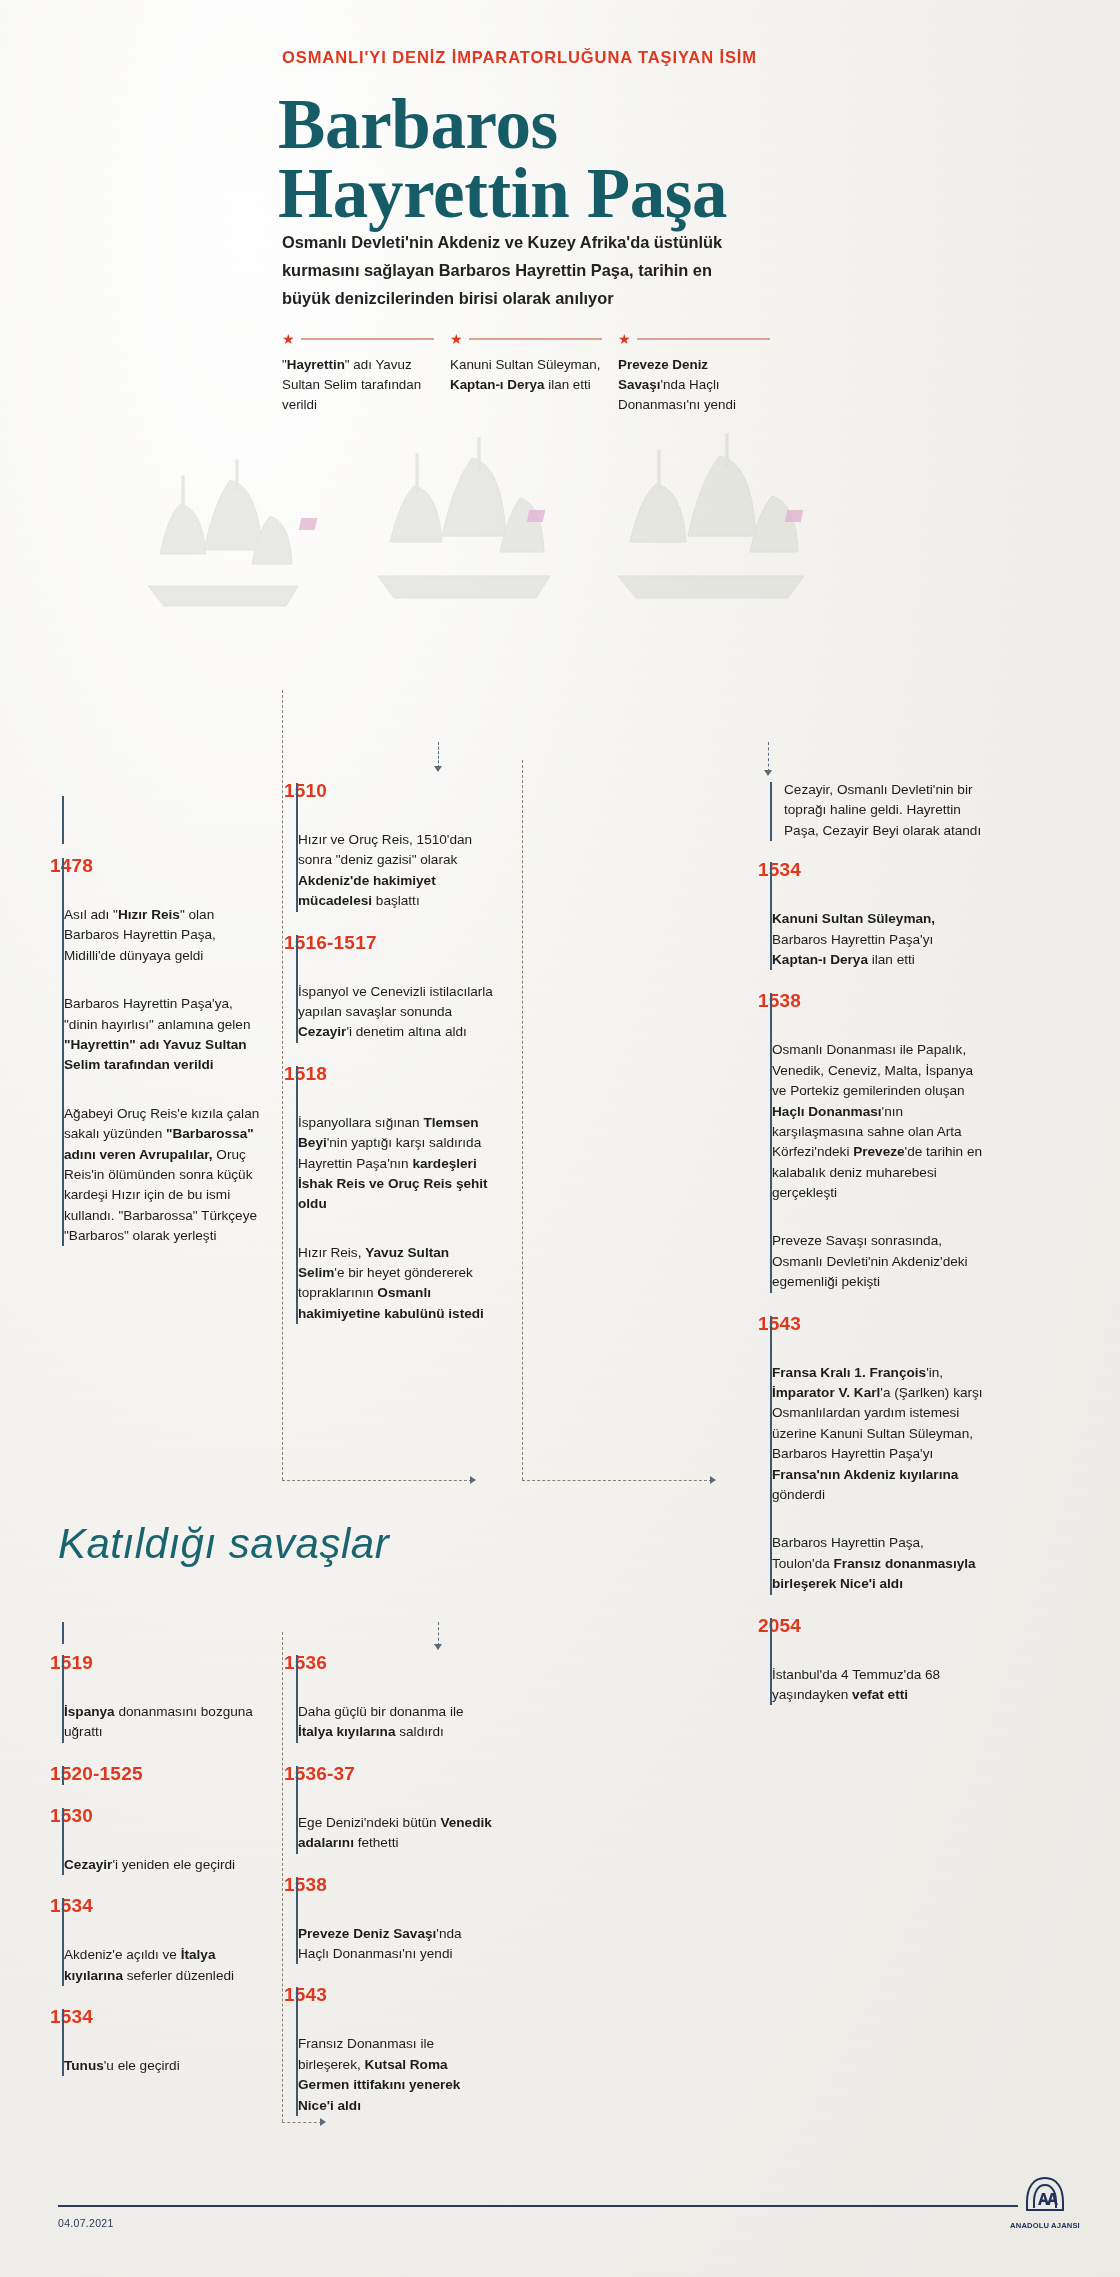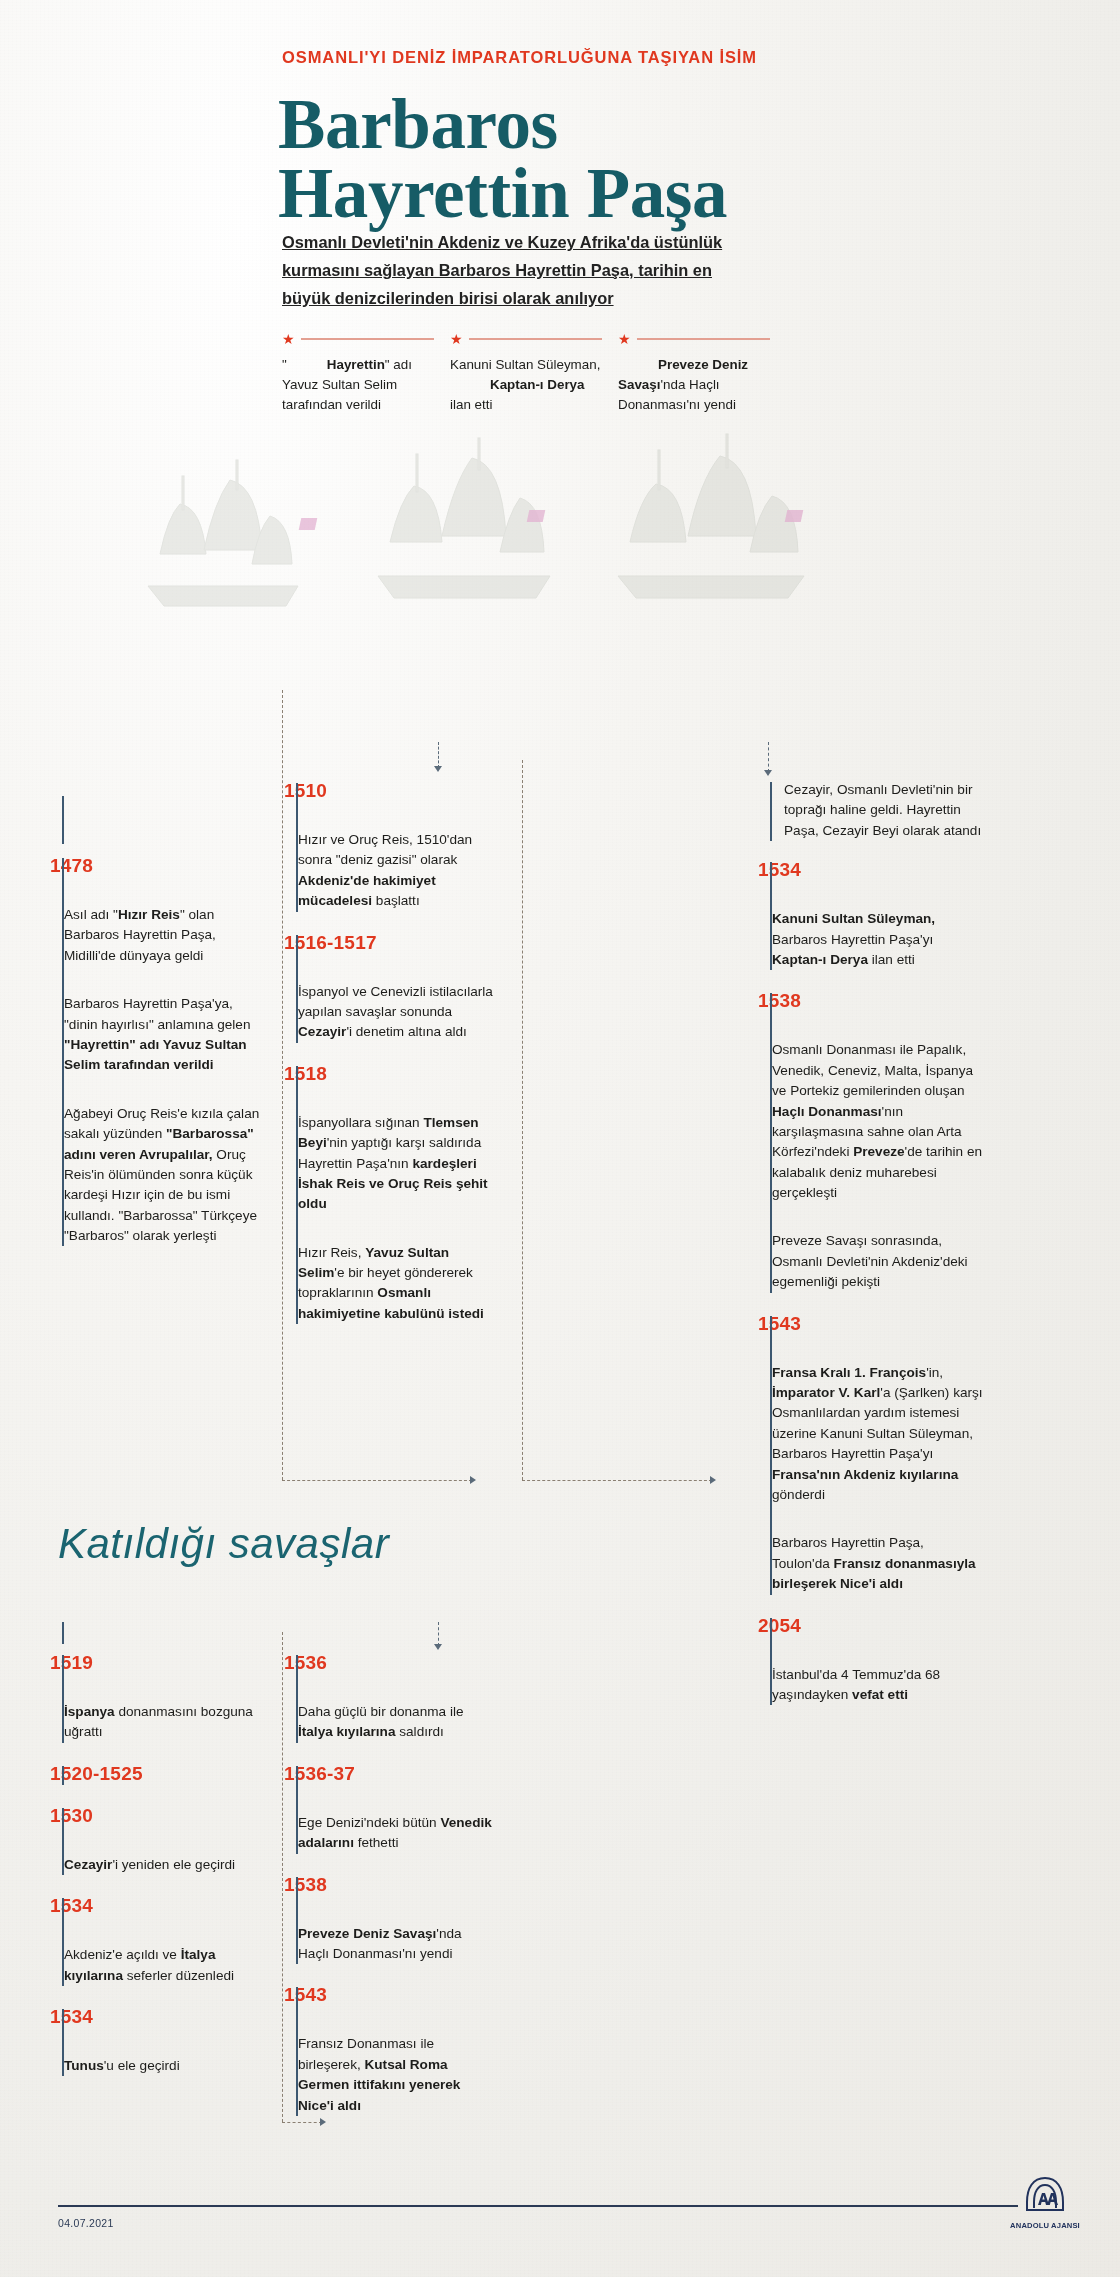--- a/index.html
+++ b/index.html
@@ -44,31 +44,31 @@
   }
   .title {
     position: absolute; left: 278px; top: 90px; width: 800px;
     font-family: "Liberation Serif", serif;
     font-size: 71px; line-height: .97; font-weight: 700;
     color: #165c66; letter-spacing: -0.005em;
   }
   .title .l2 { display:block; }
   .subtitle {
     position: absolute; left: 282px; top: 228px; width: 470px;
-    font-size: 16.4px; line-height: 1.72; font-weight: 600; color: #222; text-decoration: underline;
+    font-size: 16.4px; line-height: 1.72; font-weight: 600; color: #222;
   }
 
   
   .callouts { position: absolute; left: 282px; top: 332px; width: 660px; display:flex; gap: 0; }
   .callout { width: 152px; margin-right: 16px; }
   .callout .rule { display:flex; align-items:center; gap:6px; margin-bottom: 9px; }
   .star { color:#e0381f; font-size: 14px; line-height: 1; }
   .rule-line { flex: 1; height: 1.4px; background: #e3a092; }
   .callout p { font-size: 13.4px; line-height: 1.48; color: #1d1d1b; }
-  .callout b { font-weight: 700; margin-left: 40px; }
+  .callout b { font-weight: 700; }
 
   
   .ships { position:absolute; left:120px; top:430px; width:760px; height:190px; opacity:.5; }
   .flag { position:absolute; width:16px; height:12px; background:#d07ab3; opacity:.85; }
 
   
   .col { position: absolute; }
   .entry { position: relative; padding-left: 2px; margin-bottom: 20px; }
   .entry::before {
     content:""; position:absolute; left:0; top:3px; bottom:0; width:1.6px; background:#3d5871;

